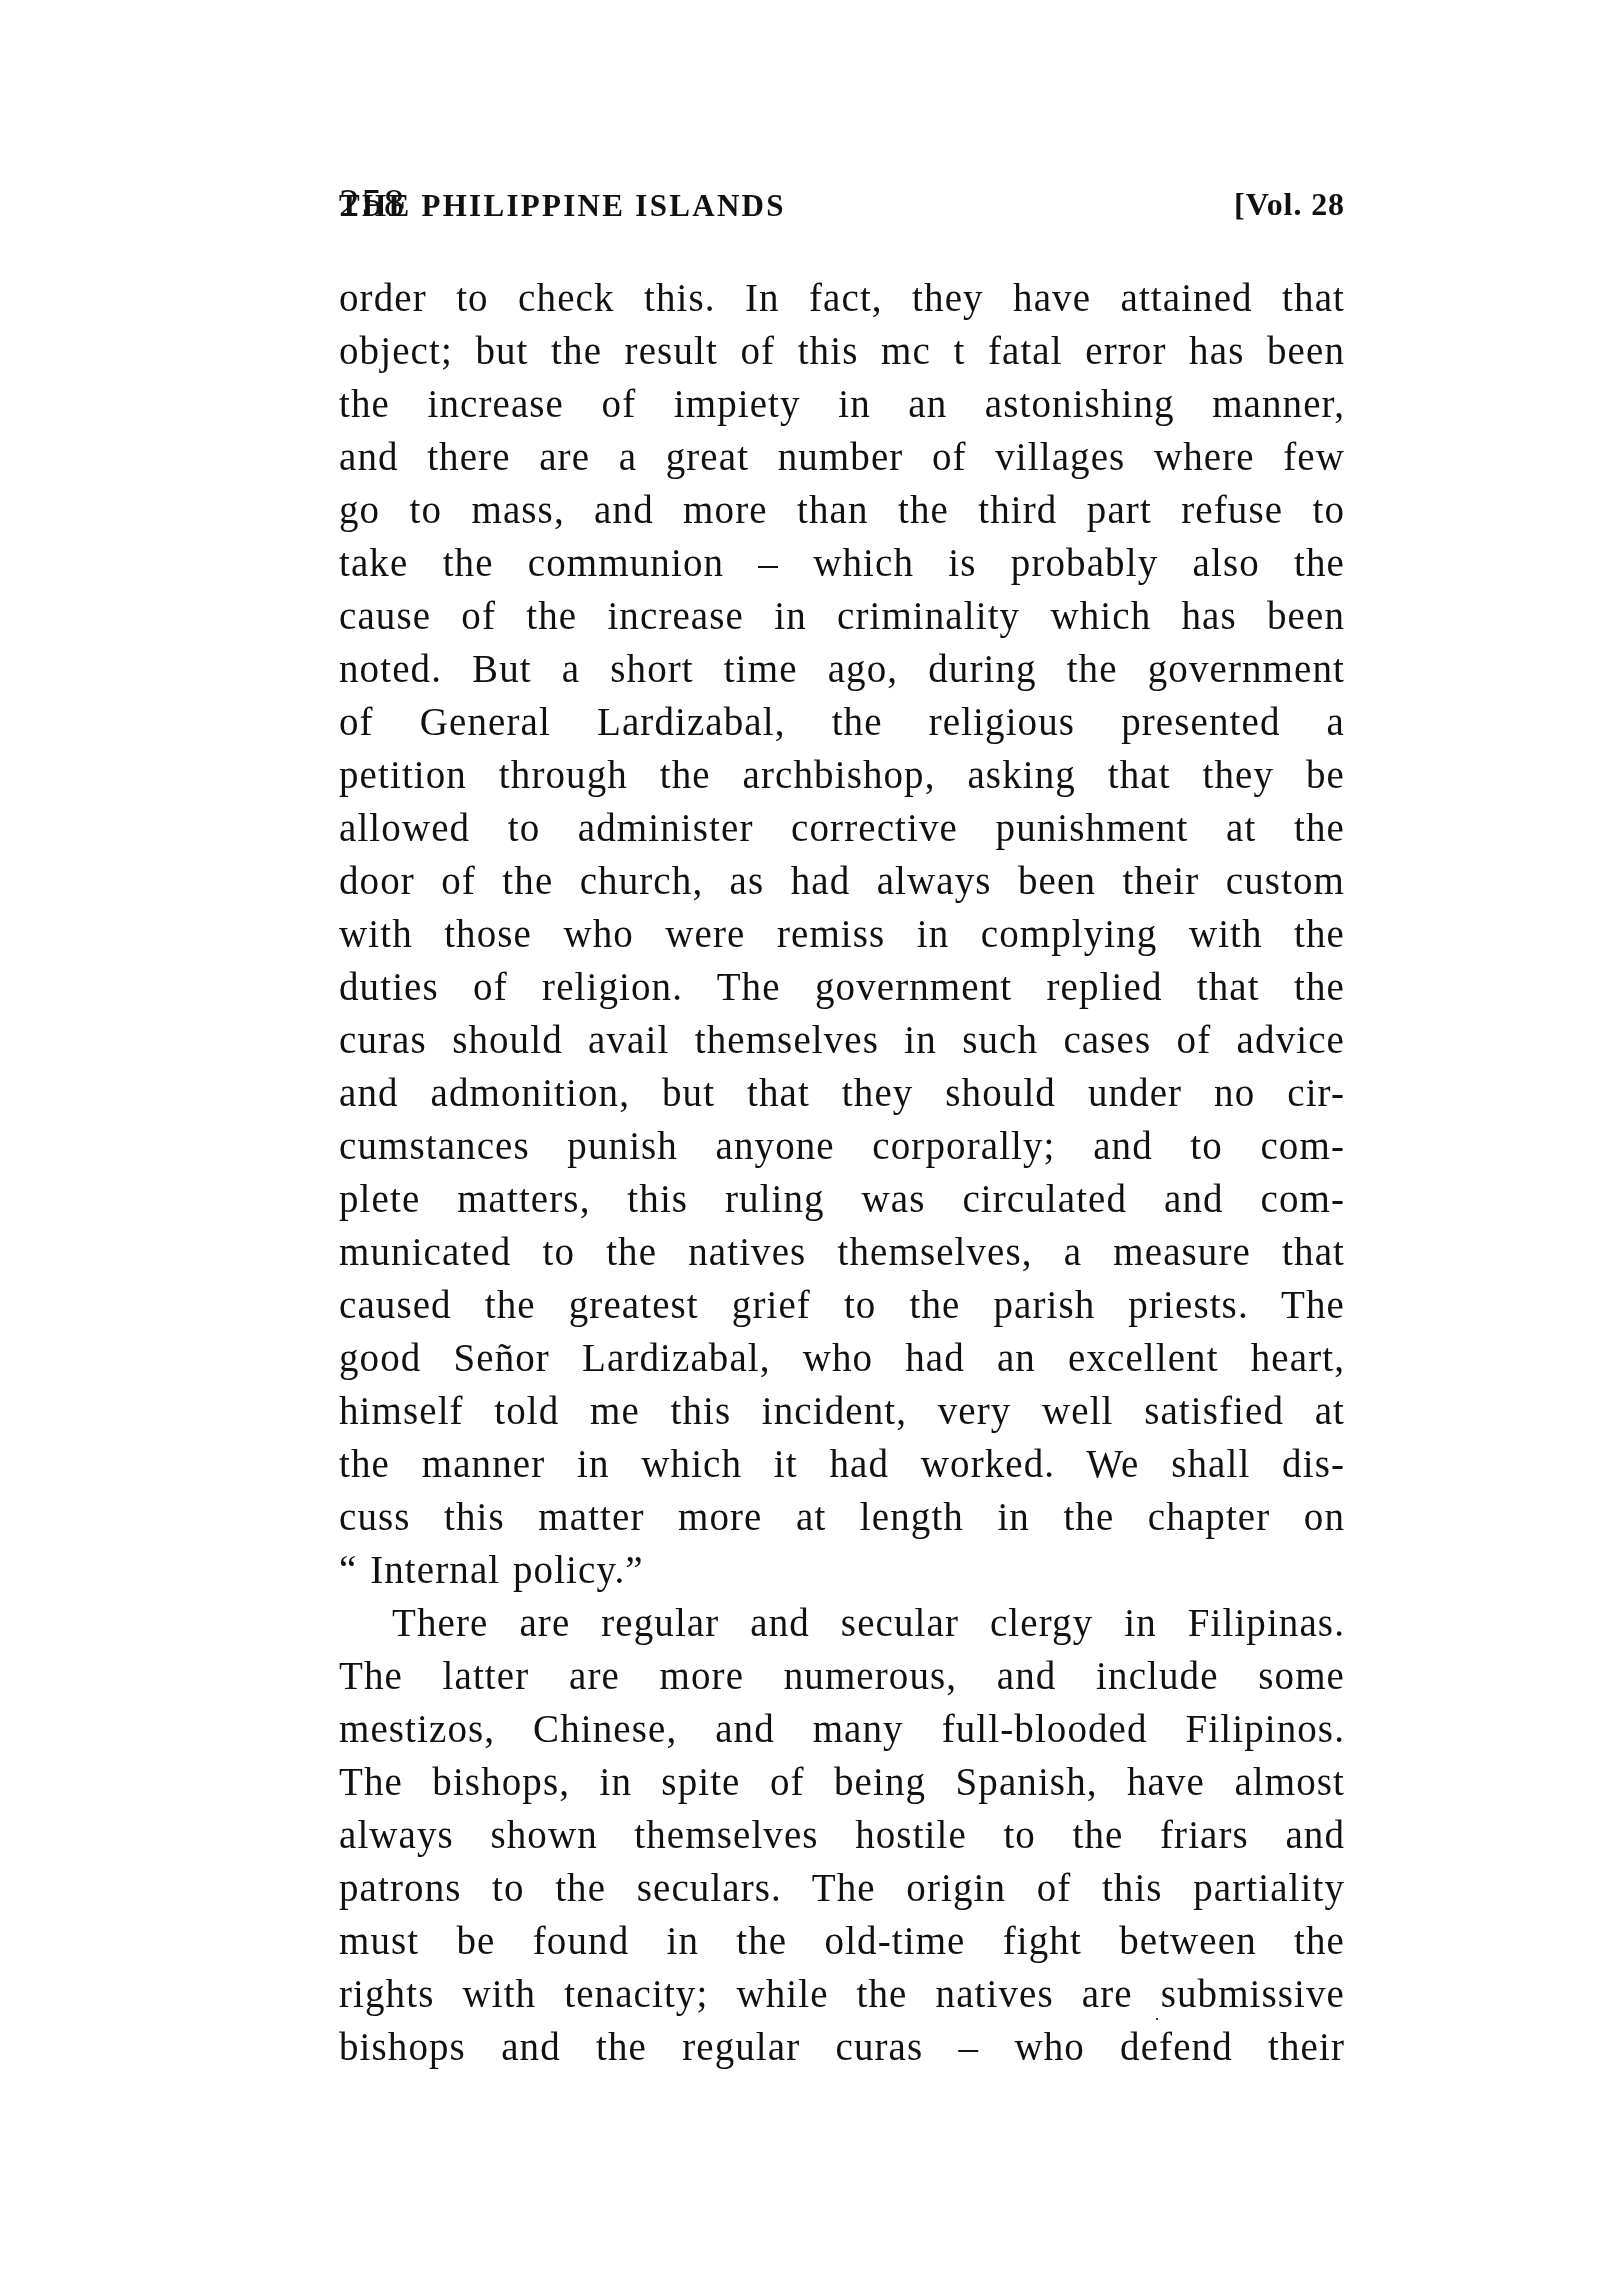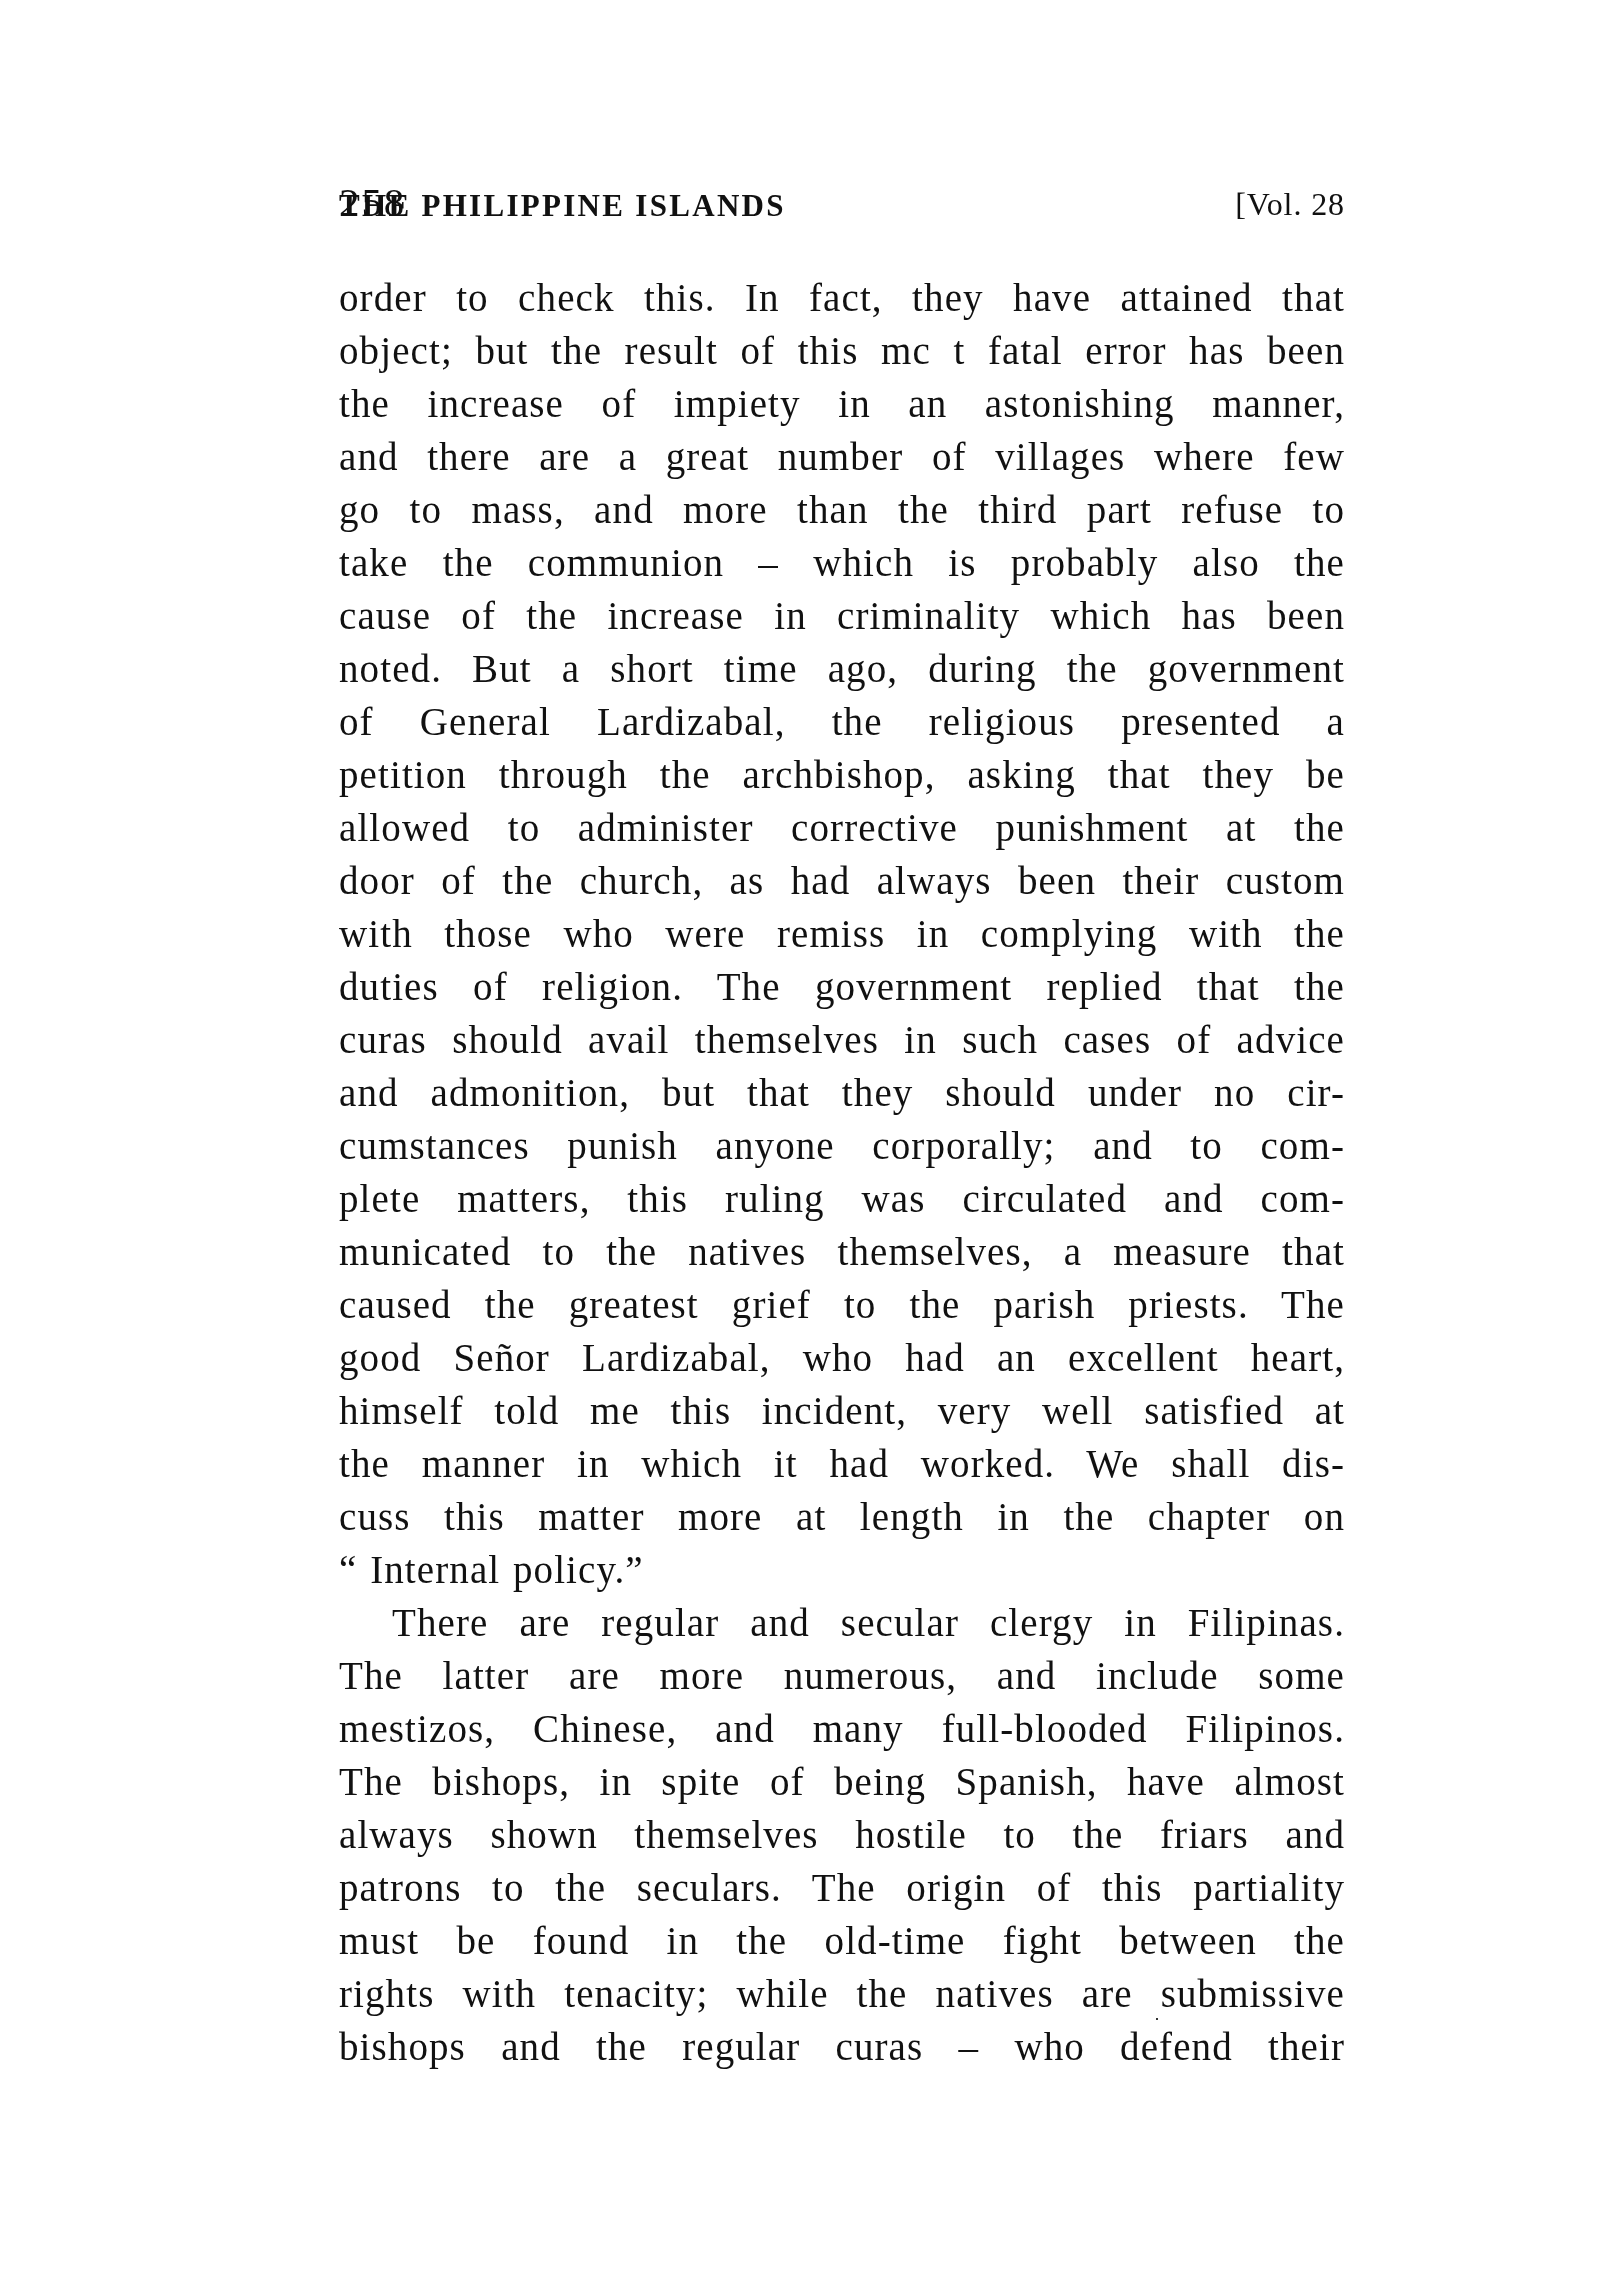--- a/index.html
+++ b/index.html
@@ -1,21 +1,21 @@
 <!DOCTYPE html>
 <html style="font-size:15px"><head>
 <meta charset="utf-8">
 <style>
   html, body { margin: 0; padding: 0; background: #ffffff; }
   body { width: 1618px; height: 2282px; position: relative; overflow: hidden; color: #111111; }
   .page { position: absolute; left: 0; top: 0; width: 1618px; height: 1972px; background: #ffffff; }
   .running-head { position: absolute; left: 339px; top: 174px; width: 1006px; height: 56px; font-family: "Liberation Serif", "DejaVu Serif", serif; }
   .page-number { position: absolute; left: 0; top: 0; font-size: 41px; line-height: 56px; letter-spacing: 1.9px; }
   .running-title { position: absolute; left: 0; width: 100%; text-align: left; top: 3.7px; font-size: 31px; line-height: 56px; font-weight: bold; letter-spacing: 2.3px; }
-  .volume { position: absolute; right: 0; top: 1.9px; font-size: 32px; line-height: 56px; font-weight: normal; letter-spacing: 0.9px; }
+  .volume { position: absolute; right: 0; top: 1.9px; font-size: 32px; line-height: 56px; font-weight: bold; letter-spacing: 0.9px; }
   .body-text { position: absolute; left: 339px; top: 271px; width: 1006px; font-family: "Liberation Serif", "DejaVu Serif", serif; font-size: 39px; }
   .line { height: 53px; line-height: 53px; text-align: justify; text-align-last: justify; white-space: nowrap; overflow: visible; letter-spacing: 1.1px; word-spacing: 1.9px; }
   .line.last { text-align-last: left; }
   .line.indent { padding-left: 53px; }
   .line > span { display: block; white-space: normal; text-align: inherit; text-align-last: inherit; }
   .speck { position: absolute; left: 1156px; top: 2018px; width: 1.9px; height: 1.9px; background: #333; }
 </style>
 </head>
 <body>
 

